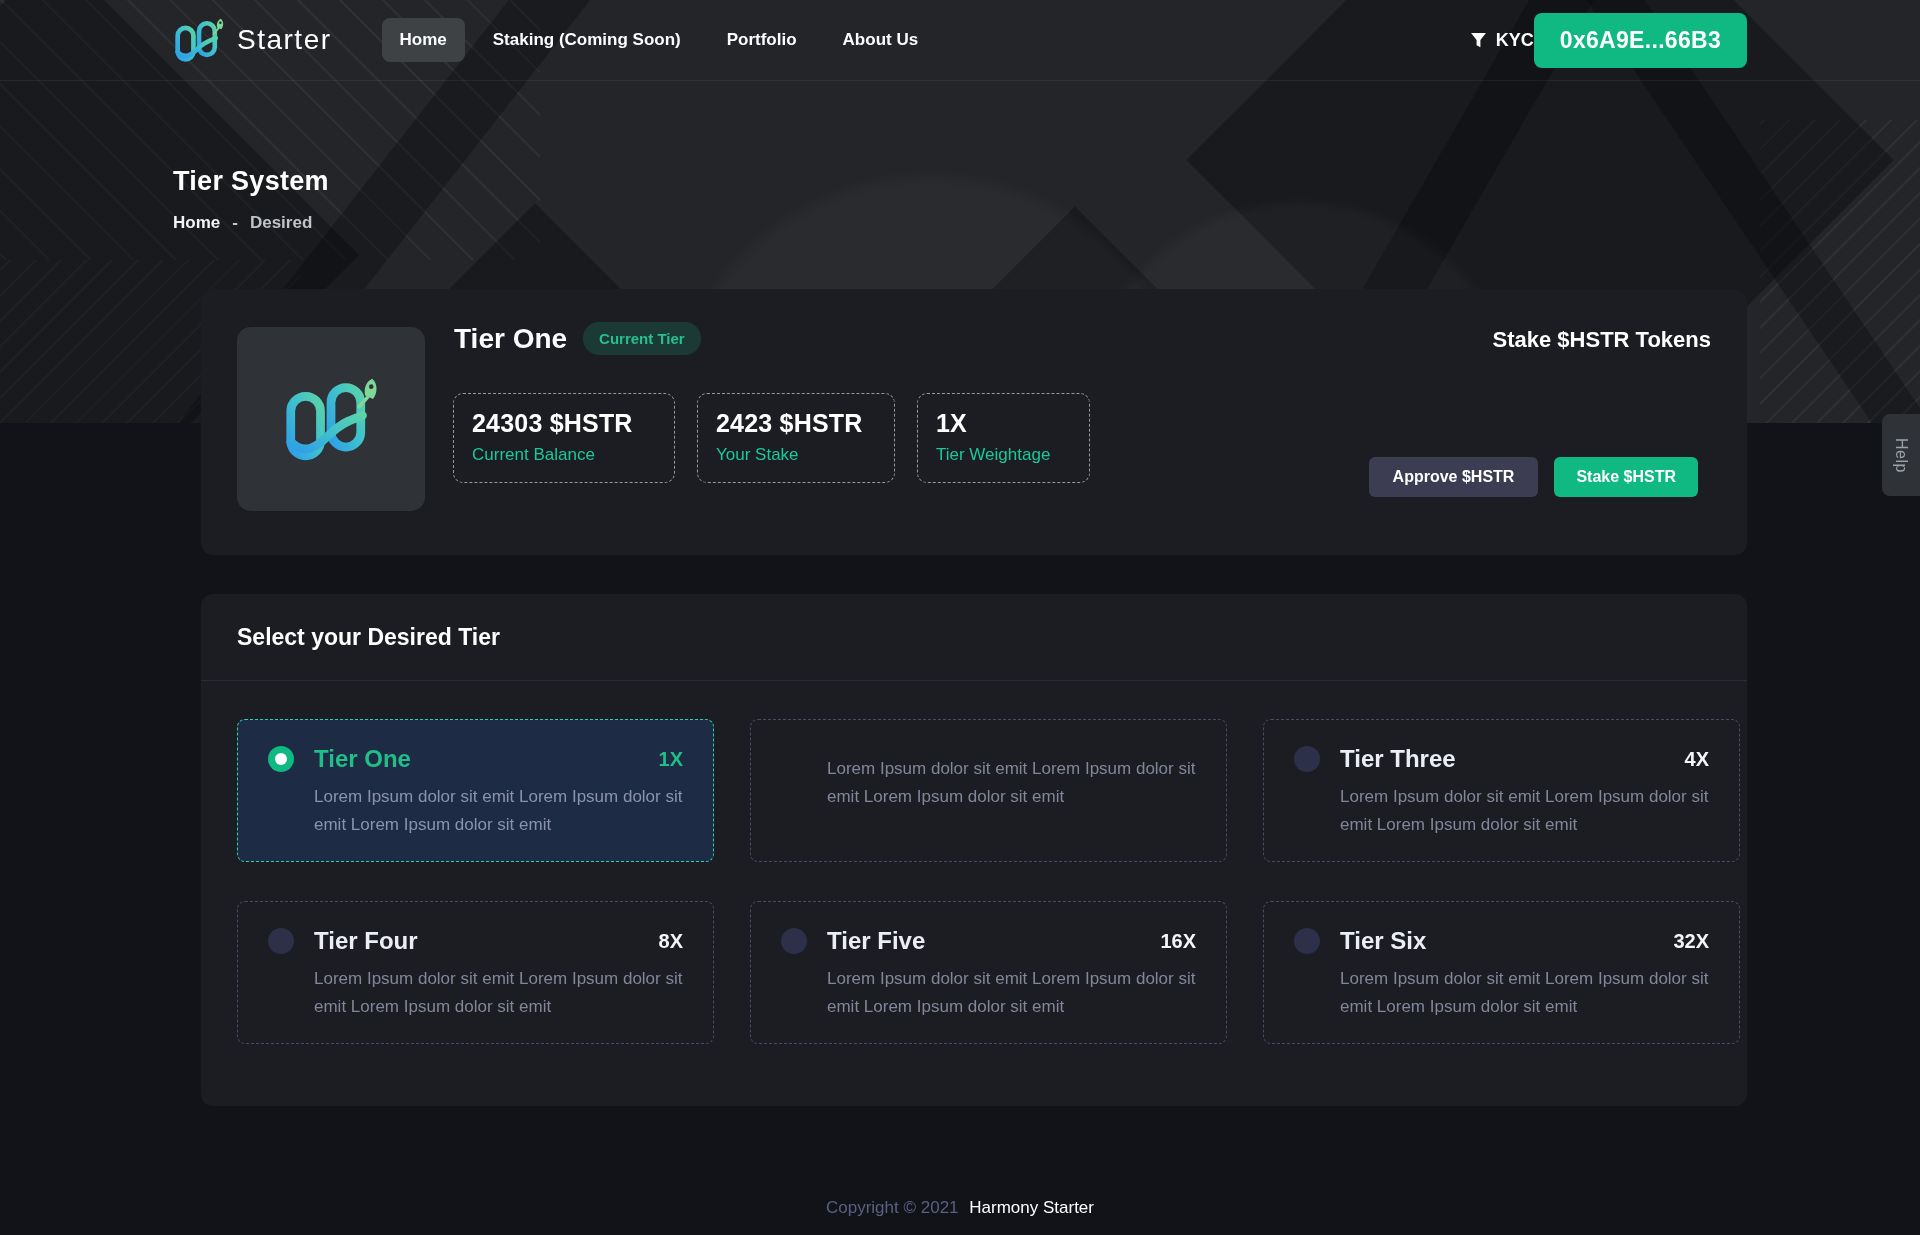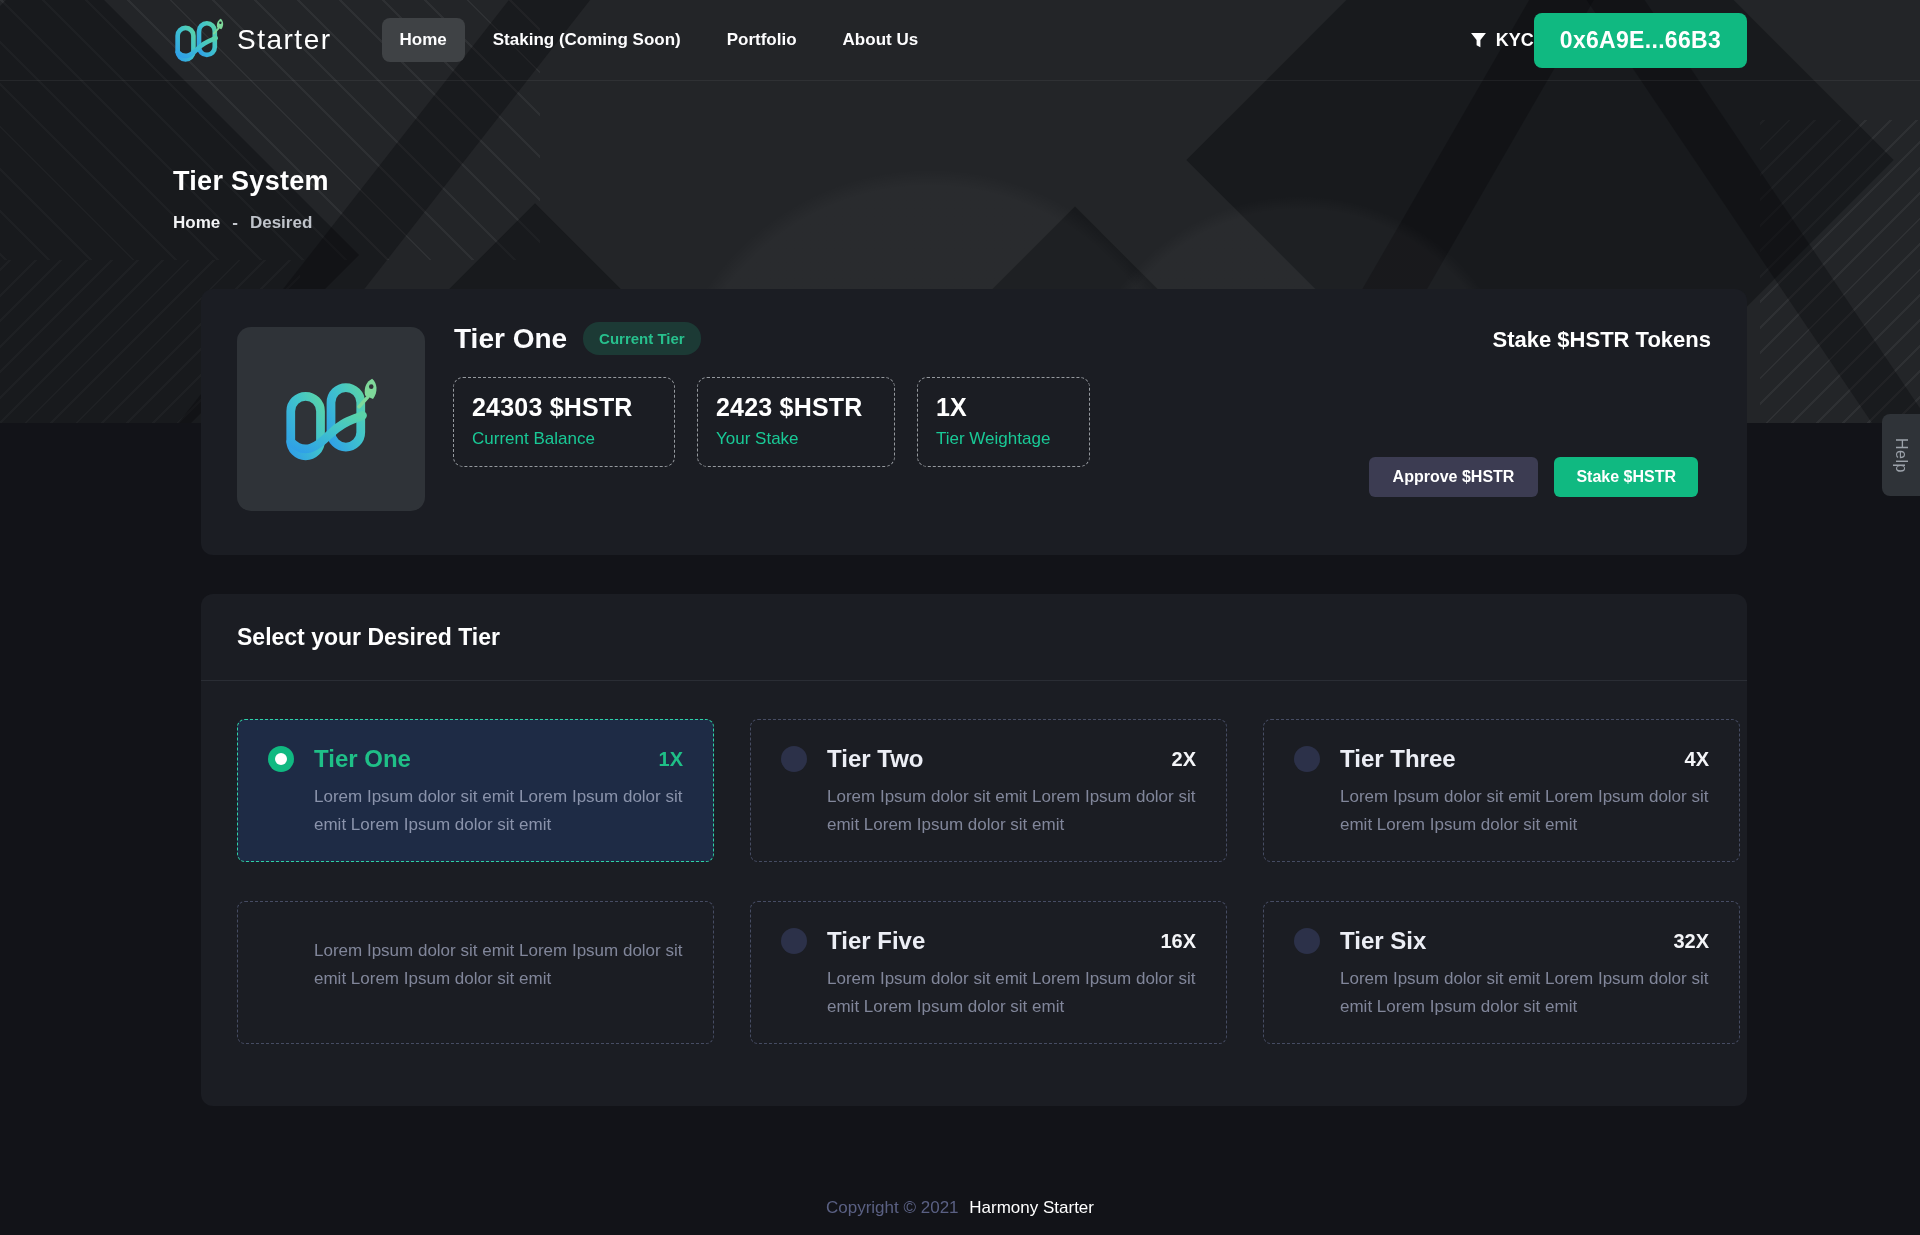--- a/index.html
+++ b/index.html
@@ -63,21 +63,21 @@
     position:absolute; left:36px; top:38px; width:188px; height:184px;
     background:#2f3338; border-radius:14px;
     display:flex; align-items:center; justify-content:center;
   }
   .tier-head { position:absolute; left:253px; top:33px; display:flex; align-items:center; gap:16px; }
   .tier-head-title { font-size:28px; font-weight:700; color:#fbfbfd; }
   .current-tier-badge {
     background:#1c3a35; color:#27c08d; font-size:15px; font-weight:700;
     padding:8px 16px; border-radius:16px;
   }
-  .stats-row { position:absolute; left:252px; top:88px; display:flex; gap:22px; }
+  .stats-row { position:absolute; left:252px; top:104px; display:flex; gap:22px; }
   .stat-box {
     border:1px dashed rgba(225,229,234,0.62); border-radius:10px;
     height:90px; padding:15px 18px 0;
   }
   .stat-box.w1 { width:222px; } .stat-box.w2 { width:198px; } .stat-box.w3 { width:173px; }
   .stat-value { font-size:25px; font-weight:700; color:#ffffff; letter-spacing:0.2px; }
   .stat-label { margin-top:7px; font-size:17px; font-weight:500; color:#19c996; }
 
   .stake-right-title {
     position:absolute; right:36px; top:38px;
@@ -269,38 +269,38 @@
           <span class="radio">
               <span class="radio-dot"></span>
             </span>
           <span class="tier-name">Tier One</span>
           <span class="tier-mult">1X</span>
         </div>
         <div class="tier-desc">Lorem Ipsum dolor sit emit Lorem Ipsum dolor sit emit Lorem Ipsum dolor sit emit</div>
       </div>
 
       <div class="tier-card">
-        <div class="tier-card-top">
-          <span class="radio"></span>
-          <span class="tier-name">Tier Two</span>
-          <span class="tier-mult">2X</span>
-        </div>
         <div class="tier-desc">Lorem Ipsum dolor sit emit Lorem Ipsum dolor sit emit Lorem Ipsum dolor sit emit</div>
       </div>
 
       <div class="tier-card">
         <div class="tier-card-top">
           <span class="radio"></span>
           <span class="tier-name">Tier Three</span>
           <span class="tier-mult">4X</span>
         </div>
         <div class="tier-desc">Lorem Ipsum dolor sit emit Lorem Ipsum dolor sit emit Lorem Ipsum dolor sit emit</div>
       </div>
 
       <div class="tier-card">
+        <div class="tier-card-top">
+          <span class="radio"></span>
+          <span class="tier-name">Tier Four</span>
+          <span class="tier-mult">8X</span>
+        </div>
         <div class="tier-desc">Lorem Ipsum dolor sit emit Lorem Ipsum dolor sit emit Lorem Ipsum dolor sit emit</div>
       </div>
 
       <div class="tier-card">
         <div class="tier-card-top">
           <span class="radio"></span>
           <span class="tier-name">Tier Five</span>
           <span class="tier-mult">16X</span>
         </div>
         <div class="tier-desc">Lorem Ipsum dolor sit emit Lorem Ipsum dolor sit emit Lorem Ipsum dolor sit emit</div>

